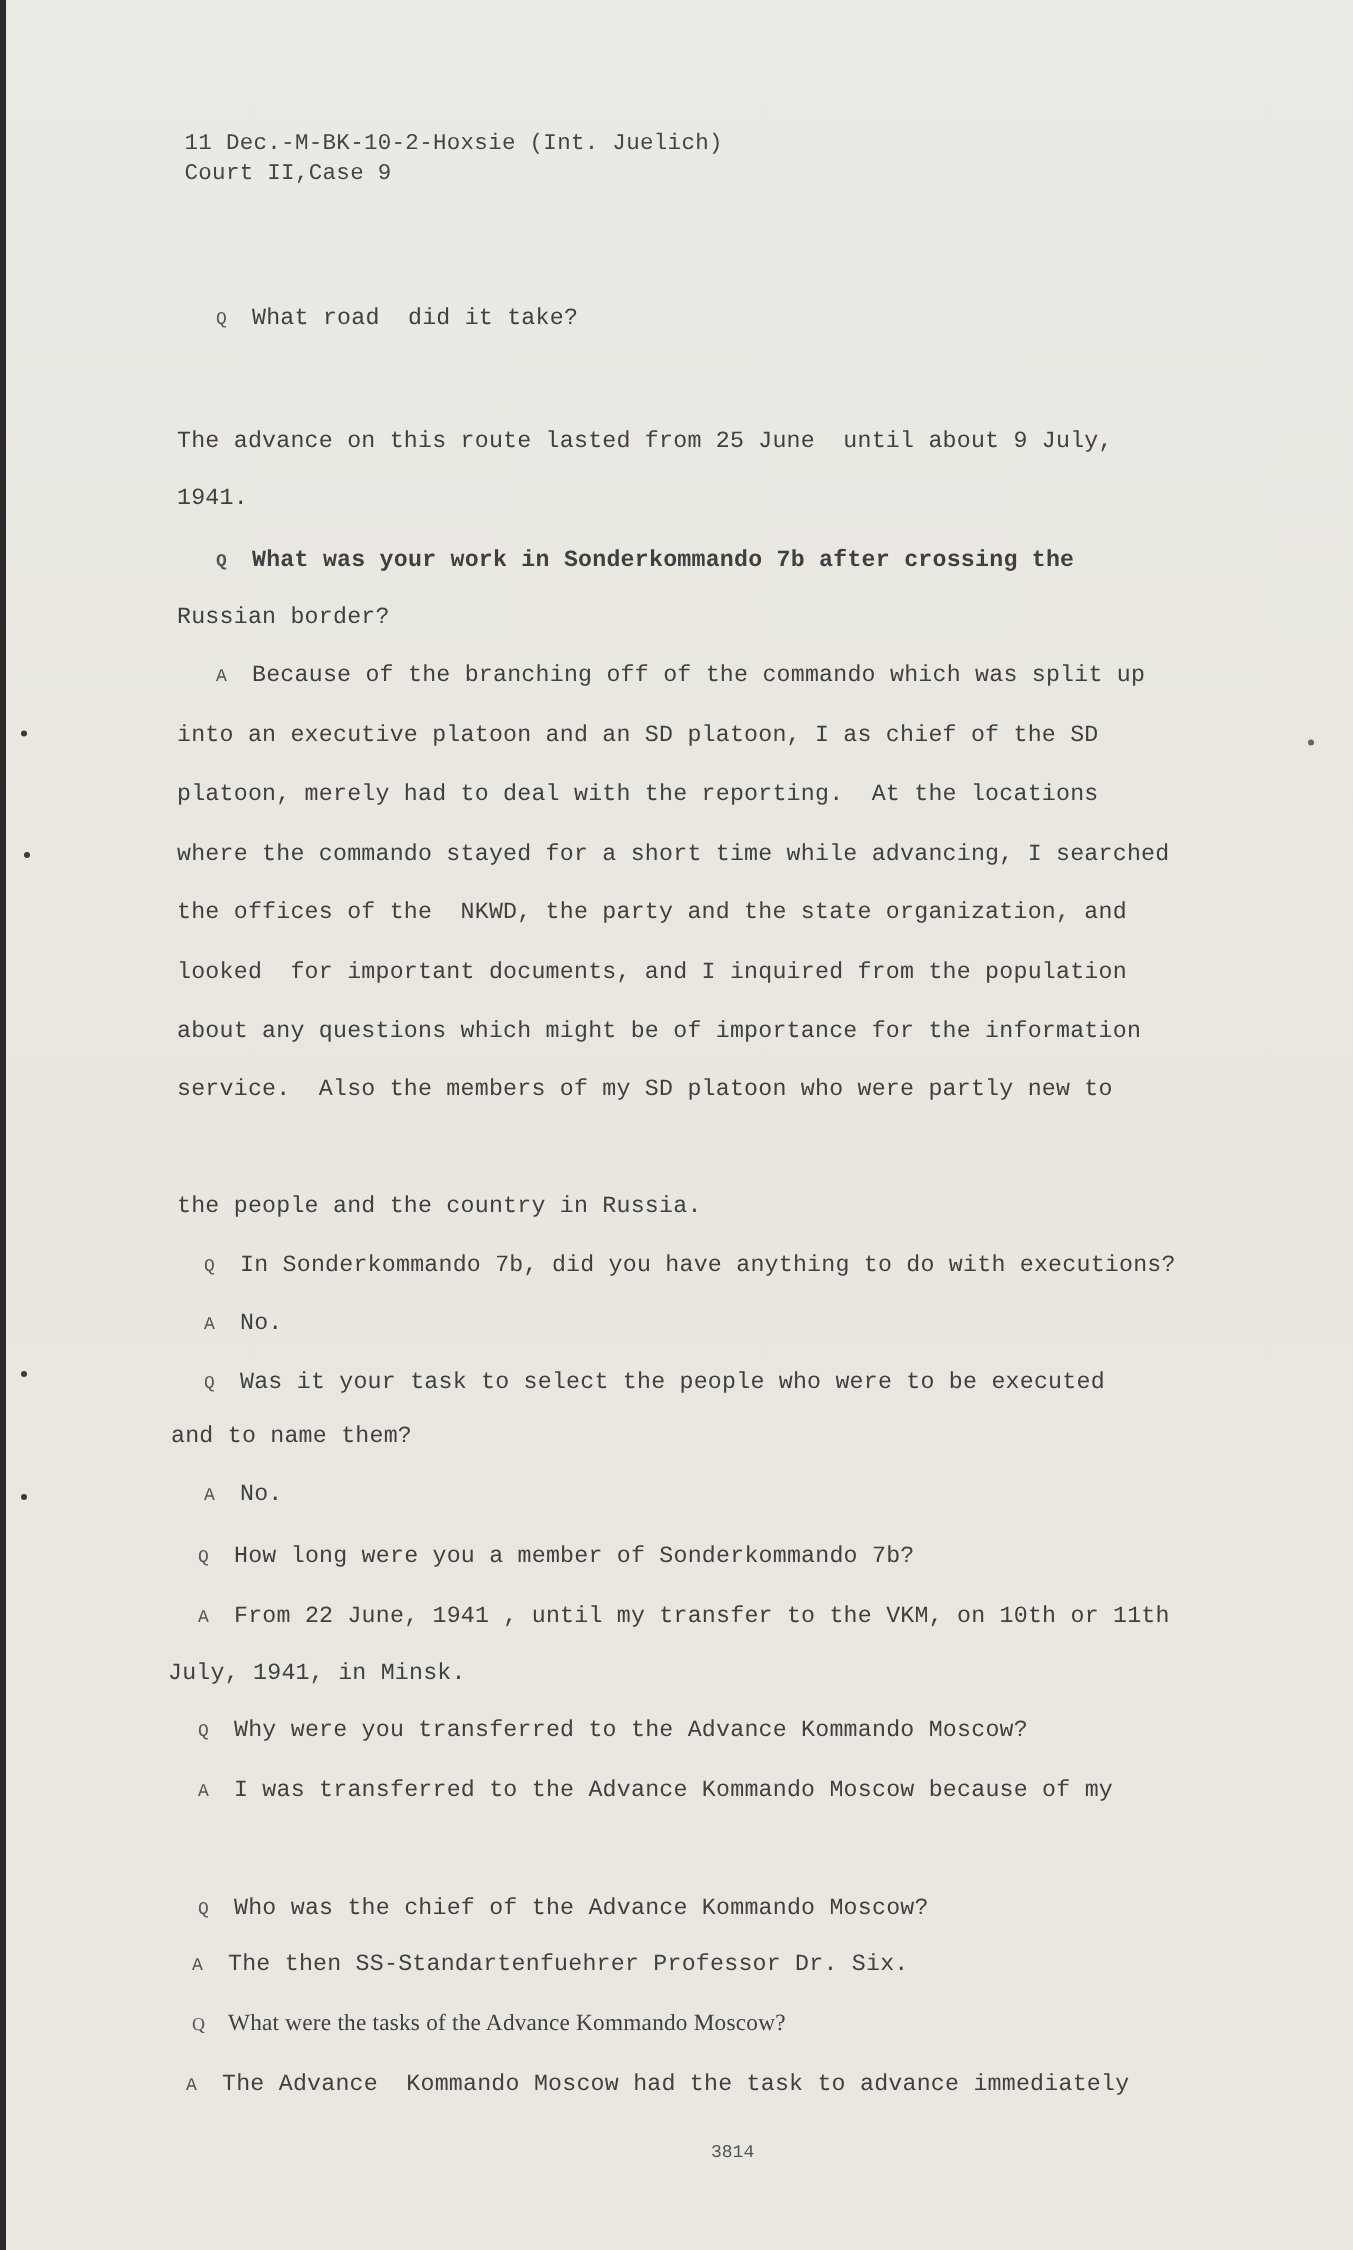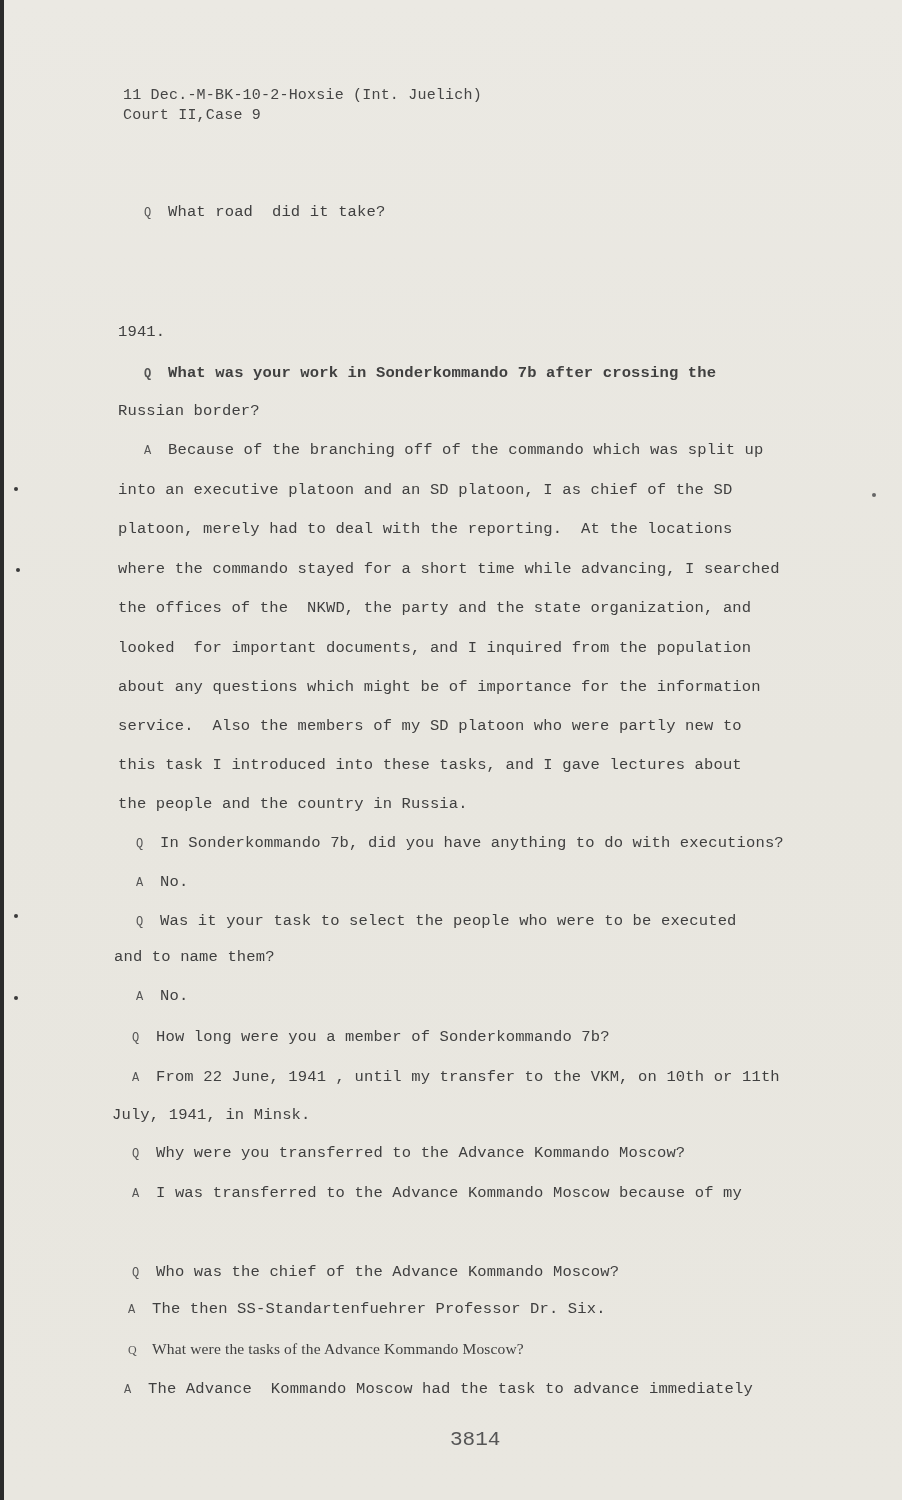--- a/index.html
+++ b/index.html
@@ -44,23 +44,23 @@
     color: #404040;
   }
   .marker {
     display: inline-block;
     width: 24px;
     font-size: 12px;
     color: #555;
   }
   .page-number {
     position: absolute;
-    left: 446px;
+    left: 470px;
     top: 1428px;
-    font-size: 21px;
+    font-size: 12px;
     color: #555;
     font-family: Liberation Mono, monospace;
   }
   .speck {
     position: absolute;
     width: 4px;
     height: 4px;
     border-radius: 50%;
     background: #3a3a3a;
   }
@@ -71,33 +71,33 @@
 <div class="left-edge"></div>
 
 <div class="page">
 
   <div class="header">
     <div>11 Dec.-M-BK-10-2-Hoxsie (Int. Juelich)</div>
     <div>Court II,Case 9</div>
   </div>
 
   <div class="line" style="left:140px; top:203px;"><span class="marker">Q</span><span>What road  did it take?</span></div>
+  <div class="line" style="left:114px; top:285px;"><span>The advance on this route lasted from 25 June  until about 9 July,</span></div>
   <div class="line" style="left:114px; top:323px;"><span>1941.</span></div>
 
   <div class="line" style="left:140px; top:364px;font-weight:bold;"><span class="marker">Q</span><span>What was your work in Sonderkommando 7b after crossing the</span></div>
   <div class="line" style="left:114px; top:402px;"><span>Russian border?</span></div>
   <div class="line" style="left:114px; top:481px;"><span>into an executive platoon and an SD platoon, I as chief of the SD</span></div>
   <div class="line" style="left:140px; top:441px;"><span class="marker">A</span><span>Because of the branching off of the commando which was split up</span></div>
   <div class="line" style="left:114px; top:520px;"><span>platoon, merely had to deal with the reporting.  At the locations</span></div>
   <div class="line" style="left:114px; top:560px;"><span>where the commando stayed for a short time while advancing, I searched</span></div>
   <div class="line" style="left:114px; top:599px;"><span>the offices of the  NKWD, the party and the state organization, and</span></div>
   <div class="line" style="left:114px; top:639px;"><span>looked  for important documents, and I inquired from the population</span></div>
   <div class="line" style="left:114px; top:678px;"><span>about any questions which might be of importance for the information</span></div>
   <div class="line" style="left:114px; top:717px;"><span>service.  Also the members of my SD platoon who were partly new to</span></div>
-  <div class="line" style="left:114px; top:756px;"><span>this task I introduced into these tasks, and I gave lectures about</span></div>
   <div class="line" style="left:114px; top:795px;"><span>the people and the country in Russia.</span></div>
 
   <div class="line" style="left:132px; top:834px;"><span class="marker">Q</span><span>In Sonderkommando 7b, did you have anything to do with executions?</span></div>
   <div class="line" style="left:132px; top:873px;"><span class="marker">A</span><span>No.</span></div>
   <div class="line" style="left:132px; top:912px;"><span class="marker">Q</span><span>Was it your task to select the people who were to be executed</span></div>
   <div class="line" style="left:110px; top:948px;"><span>and to name them?</span></div>
   <div class="line" style="left:132px; top:987px;"><span class="marker">A</span><span>No.</span></div>
 
   <div class="line" style="left:128px; top:1028px;"><span class="marker">Q</span><span>How long were you a member of Sonderkommando 7b?</span></div>
   <div class="line" style="left:128px; top:1068px;"><span class="marker">A</span><span>From 22 June, 1941 , until my transfer to the VKM, on 10th or 11th</span></div>

